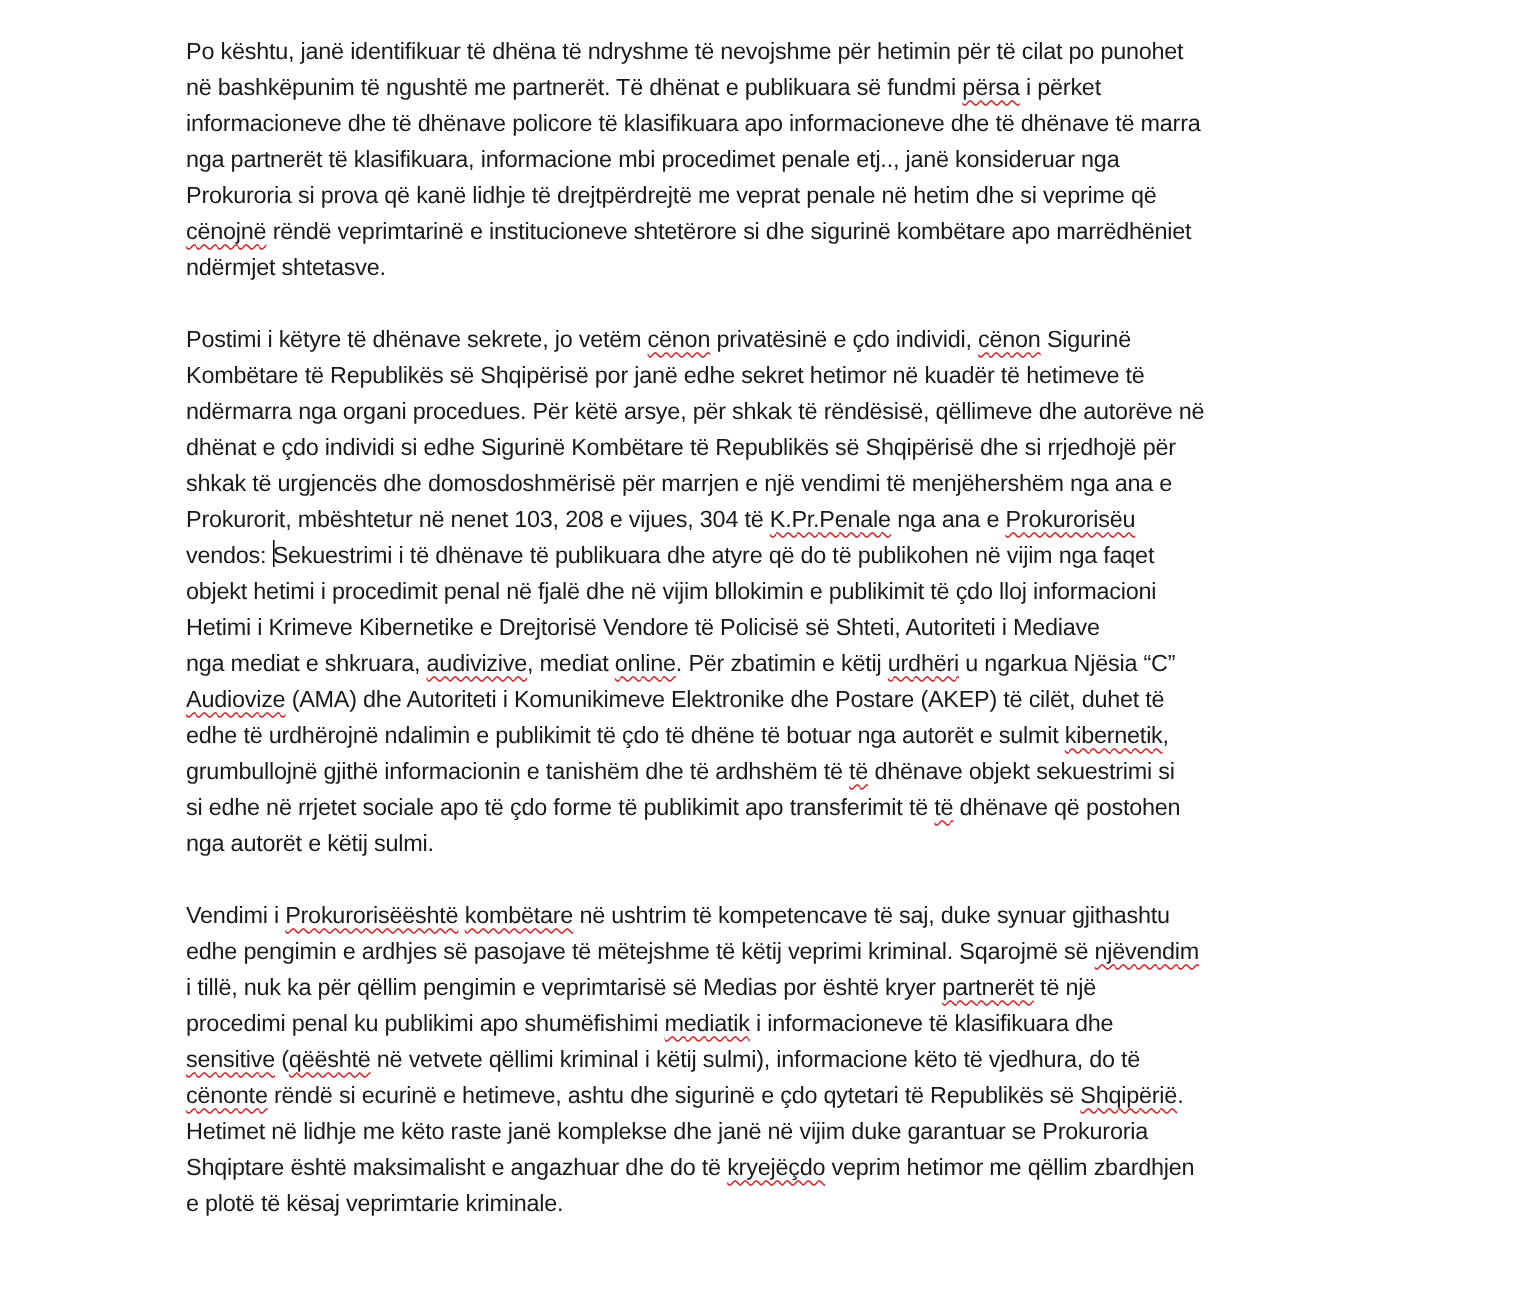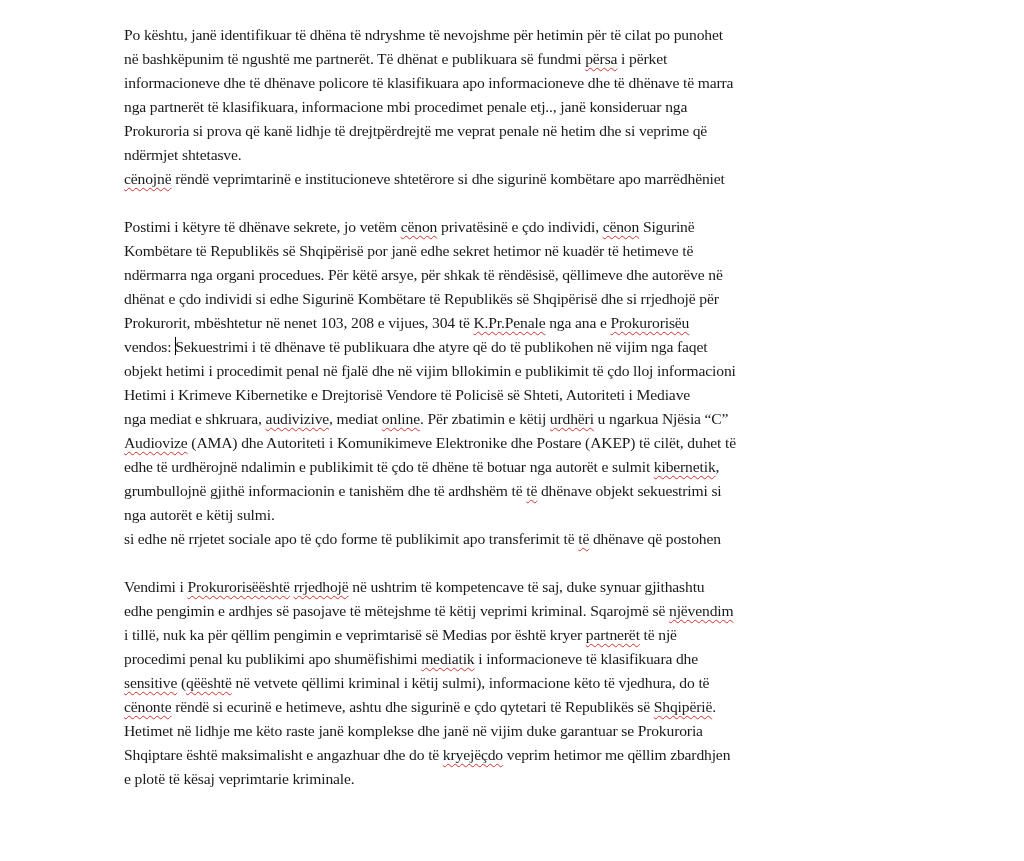--- a/index.html
+++ b/index.html
@@ -4,55 +4,56 @@
 <style>
   html, body { margin: 0; padding: 0; background: #ffffff; }
   body { width: 1024px; height: 861px; overflow: hidden; position: relative; }
   .page {
     position: absolute; left: 124px; top: 23px; width: 800px;
     font-family: "Liberation Sans", sans-serif;
     font-size: 15.6px; line-height: 24px; color: #1a1a1a;
     letter-spacing: -0.15px;
   }
   .para { margin: 0 0 24px 0; }
-  .line { white-space: nowrap; height: 24px; font-family: Liberation Serif, serif; }
+  .line { white-space: nowrap; height: 24px; }
   .sp { text-decoration: underline wavy #d32f2f; text-decoration-thickness: 1px; text-underline-offset: 3px; }
   .caret { display: inline-block; width: 1px; height: 18px; background: #000; vertical-align: -3px; margin-right: -1px; }
 </style>
 </head>
 <body>
 
 <div class="page" id="page">
     <div class="para">
       <div class="line">Po kështu, janë identifikuar të dhëna të ndryshme të nevojshme për hetimin për të cilat po punohet</div>
       <div class="line">në bashkëpunim të ngushtë me partnerët. Të dhënat e publikuara së fundmi <span class="sp">përsa</span> i përket</div>
       <div class="line">informacioneve dhe të dhënave policore të klasifikuara apo informacioneve dhe të dhënave të marra</div>
       <div class="line">nga partnerët të klasifikuara, informacione mbi procedimet penale etj.., janë konsideruar nga</div>
       <div class="line">Prokuroria si prova që kanë lidhje të drejtpërdrejtë me veprat penale në hetim dhe si veprime që</div>
+      <div class="line"><span class="sp">cënojnë</span> rëndë veprimtarinë e institucioneve shtetërore si dhe sigurinë kombëtare apo marrëdhëniet</div>
       <div class="line">ndërmjet shtetasve.</div>
-      <div class="line"><span class="sp">cënojnë</span> rëndë veprimtarinë e institucioneve shtetërore si dhe sigurinë kombëtare apo marrëdhëniet</div>
     </div>
     <div class="para">
       <div class="line">Postimi i këtyre të dhënave sekrete, jo vetëm <span class="sp">cënon</span> privatësinë e çdo individi, <span class="sp">cënon</span> Sigurinë</div>
       <div class="line">Kombëtare të Republikës së Shqipërisë por janë edhe sekret hetimor në kuadër të hetimeve të</div>
       <div class="line">ndërmarra nga organi procedues. Për këtë arsye, për shkak të rëndësisë, qëllimeve dhe autorëve në</div>
       <div class="line">dhënat e çdo individi si edhe Sigurinë Kombëtare të Republikës së Shqipërisë dhe si rrjedhojë për</div>
+      <div class="line">shkak të urgjencës dhe domosdoshmërisë për marrjen e një vendimi të menjëhershëm nga ana e</div>
       <div class="line">Prokurorit, mbështetur në nenet 103, 208 e vijues, 304 të <span class="sp">K.Pr.Penale</span> nga ana e <span class="sp">Prokurorisëu</span></div>
       <div class="line">vendos: <span class="caret"></span>Sekuestrimi i të dhënave të publikuara dhe atyre që do të publikohen në vijim nga faqet</div>
       <div class="line">objekt hetimi i procedimit penal në fjalë dhe në vijim bllokimin e publikimit të çdo lloj informacioni</div>
       <div class="line">Hetimi i Krimeve Kibernetike e Drejtorisë Vendore të Policisë së Shteti, Autoriteti i Mediave</div>
       <div class="line">nga mediat e shkruara, <span class="sp">audivizive</span>, mediat <span class="sp">online</span>. Për zbatimin e këtij <span class="sp">urdhëri</span> u ngarkua Njësia “C”</div>
       <div class="line"><span class="sp">Audiovize</span> (AMA) dhe Autoriteti i Komunikimeve Elektronike dhe Postare (AKEP) të cilët, duhet të</div>
       <div class="line">edhe të urdhërojnë ndalimin e publikimit të çdo të dhëne të botuar nga autorët e sulmit <span class="sp">kibernetik</span>,</div>
       <div class="line">grumbullojnë gjithë informacionin e tanishëm dhe të ardhshëm të <span class="sp">të</span> dhënave objekt sekuestrimi si</div>
+      <div class="line">si edhe në rrjetet sociale apo të çdo forme të publikimit apo transferimit të <span class="sp">të</span> dhënave që postohen</div>
       <div class="line">nga autorët e këtij sulmi.</div>
-      <div class="line">si edhe në rrjetet sociale apo të çdo forme të publikimit apo transferimit të <span class="sp">të</span> dhënave që postohen</div>
     </div>
     <div class="para">
-      <div class="line">Vendimi i <span class="sp">Prokurorisëështë</span> <span class="sp">rrjedhojë</span> në ushtrim të kompetencave të saj, duke synuar gjithashtu</div>
+      <div class="line">Vendimi i <span class="sp">Prokurorisëështë</span> <span class="sp">kombëtare</span> në ushtrim të kompetencave të saj, duke synuar gjithashtu</div>
       <div class="line">edhe pengimin e ardhjes së pasojave të mëtejshme të këtij veprimi kriminal. Sqarojmë së <span class="sp">njëvendim</span></div>
       <div class="line">i tillë, nuk ka për qëllim pengimin e veprimtarisë së Medias por është kryer <span class="sp">partnerët</span> të një</div>
       <div class="line">procedimi penal ku publikimi apo shumëfishimi <span class="sp">mediatik</span> i informacioneve të klasifikuara dhe</div>
       <div class="line"><span class="sp">sensitive</span> (<span class="sp">qëështë</span> në vetvete qëllimi kriminal i këtij sulmi), informacione këto të vjedhura, do të</div>
       <div class="line"><span class="sp">cënonte</span> rëndë si ecurinë e hetimeve, ashtu dhe sigurinë e çdo qytetari të Republikës së <span class="sp">Shqipërië</span>.</div>
       <div class="line">Hetimet në lidhje me këto raste janë komplekse dhe janë në vijim duke garantuar se Prokuroria</div>
       <div class="line">Shqiptare është maksimalisht e angazhuar dhe do të <span class="sp">kryejëçdo</span> veprim hetimor me qëllim zbardhjen</div>
       <div class="line">e plotë të kësaj veprimtarie kriminale.</div>
     </div>
   </div>

